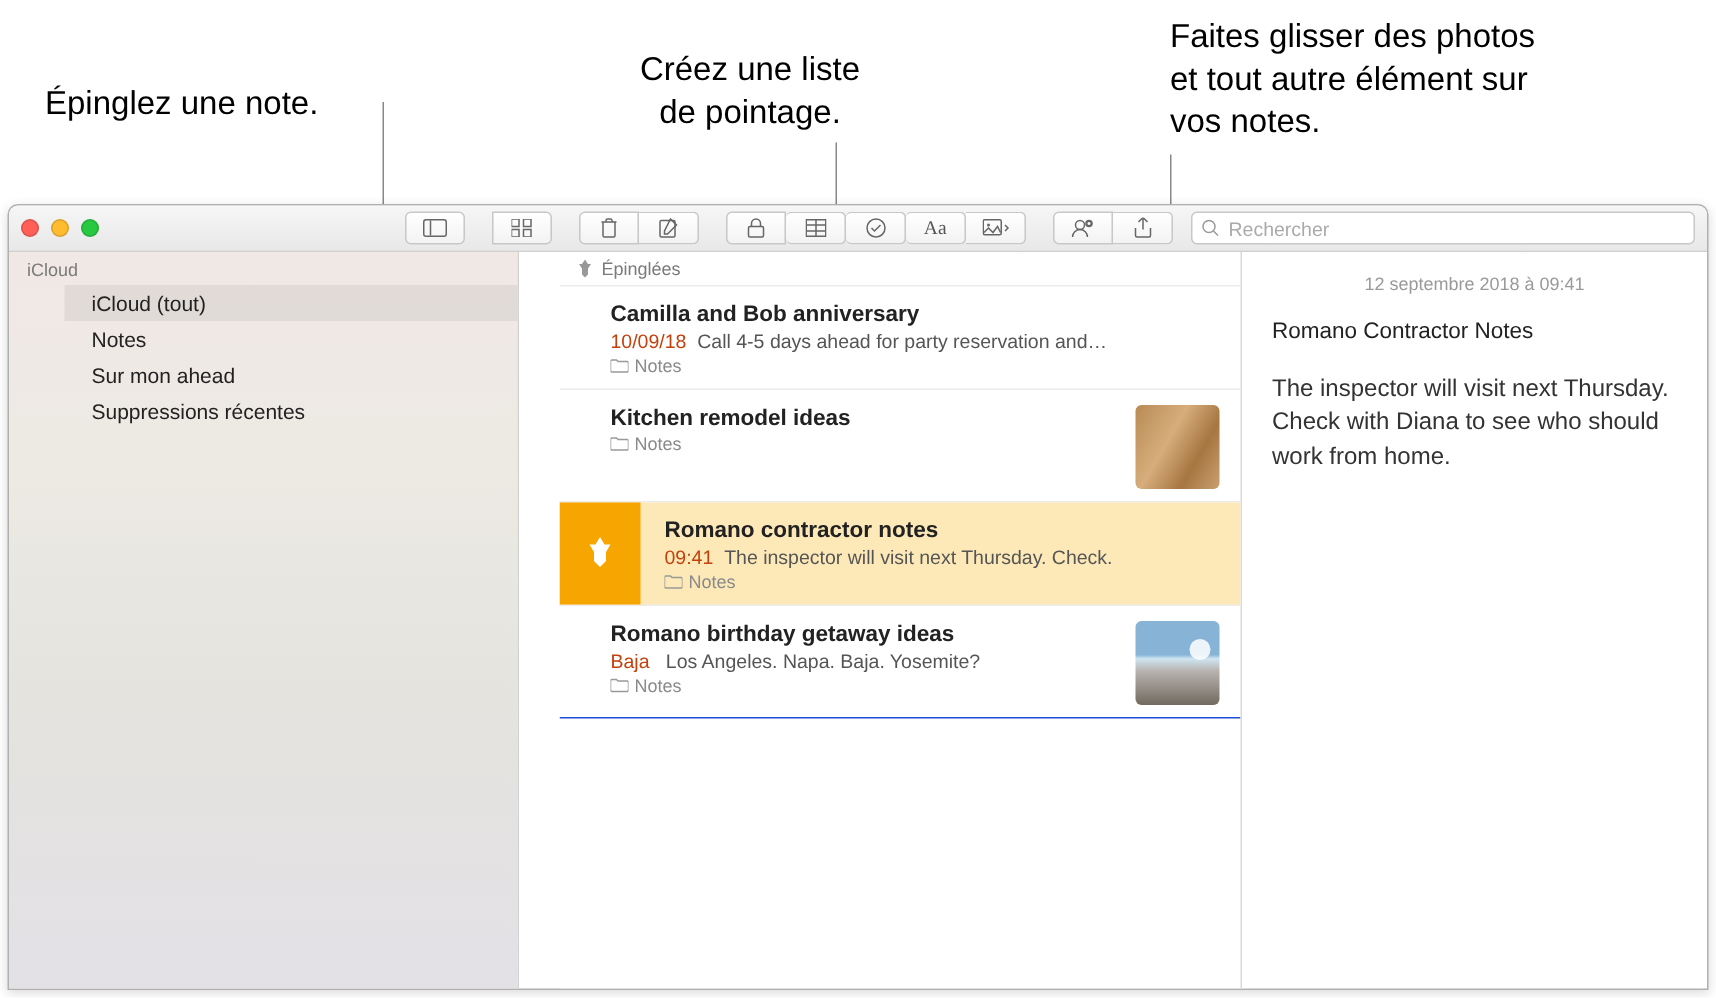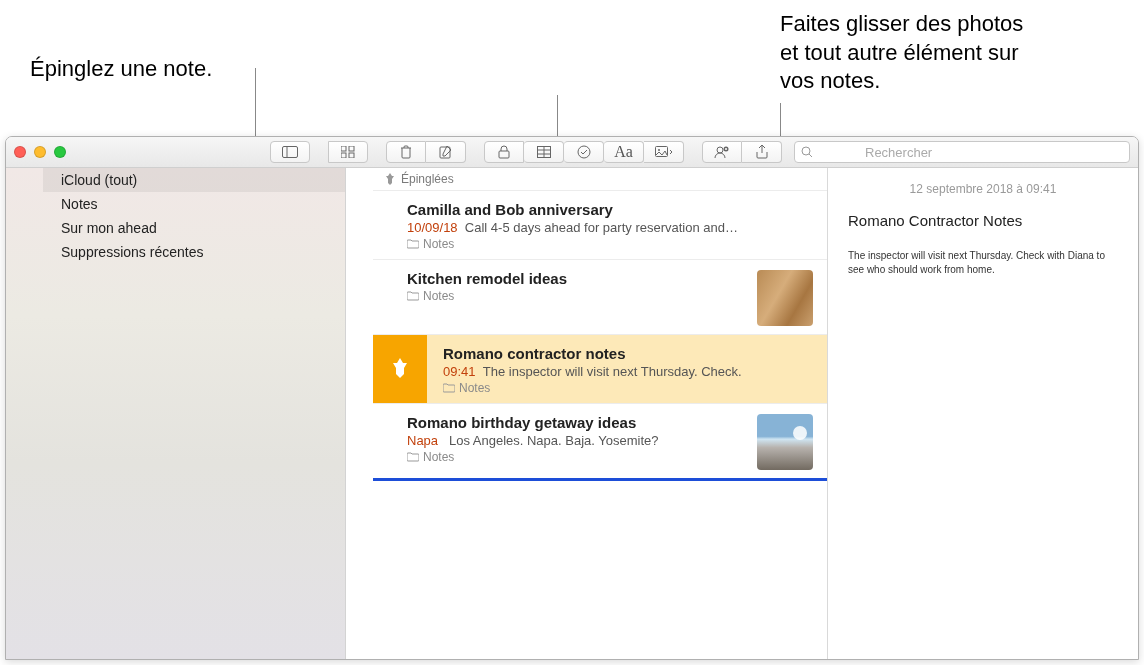--- a/index.html
+++ b/index.html
@@ -20,21 +20,21 @@
 
   .tb-group { display: flex; gap: 0; }
   .tb-group .tb-btn:first-child { border-radius: 4px 0 0 4px; }
   .tb-group .tb-btn:last-child { border-radius: 0 4px 4px 0; }
   .tb-group .tb-btn + .tb-btn { border-left: none; }
   .tb-btn { height: 22px; min-width: 40px; padding: 0 10px; background: linear-gradient(#ffffff,#f3f3f3); border: 1px solid #c8c8c8; border-radius: 4px; display: inline-flex; align-items: center; justify-content: center; color: #555; font-size: 14px; }
   .tb-btn svg { display:block; }
   .gap { width: 6px; }
 
   .search { flex: 1; height: 22px; background:#fff; border:1px solid #c8c8c8; border-radius:4px; display:flex; align-items:center; padding:0 6px; gap:6px; color:#999; margin-left:6px;}
-  .search input { border:none; outline:none; font-size:13px; flex:1; color:#3b82f6;margin-left:46px; }
+  .search input { border:none; outline:none; font-size:13px; flex:1; color:#3b82f6; }
   .search input::placeholder { color:#aaa; }
 
   .columns { flex:1; display:flex; min-height:0; }
 
   
   .sidebar { width: 340px; background: linear-gradient(180deg,#f1e8e6 0%, #eceae3 30%, #e4e3de 60%, #e3e1e6 100%); border-right:1px solid #d3d3d3; font-size:14px; }
   .sb-header { padding: 5px 12px 3px; font-size:12px; color:#7a7a7a; }
   .sb-item { padding: 4px 18px; color:#222;margin-left:37px; }
   .sb-item.selected { background: rgba(0,0,0,0.06); }
 
@@ -53,30 +53,31 @@
   .note-folder { font-size:12px; color:#8a8a8a; margin-top:2px; display:flex; align-items:center; gap:4px;}
   .thumb { width:56px; height:56px; border-radius:4px; flex-shrink:0; }
   .thumb.wood { background: linear-gradient(120deg,#b98b55,#d6ad7b 40%,#a77641 70%,#caa06f); }
   .thumb.beach { background: linear-gradient(#87b3d6 0%, #87b3d6 40%, #cfe5f2 45%, #b7b2ad 60%, #726a60 100%); position:relative; }
   .thumb.beach::after { content:""; position:absolute; right:6px; top:12px; width:14px; height:14px; background:rgba(255,255,255,0.85); border-radius:50% 50% 50% 50%; }
 
   
   .editor { flex:1; padding: 14px 20px; font-size:14px; color:#333; }
   .editor .timestamp { text-align:center; font-size:12px; color:#9a9a9a; margin-bottom:16px;}
   .editor .ed-title { font-size:15px; color:#222; margin-bottom:20px; }
-  .editor .ed-body { font-size:10px; line-height:1.4; color:#333; max-width:320px; }
+  .editor .ed-body { font-size:16px; line-height:1.4; color:#333; max-width:320px; }
 
   .folder-ico { width:12px; height:10px; }
   .pushpin { color:#fff; }
 </style>
 </head>
 <body>
 
 <div class="callouts">
   <div class="callout-text" style="left:30px; top:55px; width:220px; text-align:left;">Épinglez une note.</div>
+  <div class="callout-text" style="left:400px; top:32px; width:200px;">Créez une liste<br>de pointage.</div>
   <div class="callout-text" style="left:780px; top:10px; width:340px; text-align:left;">Faites glisser des photos<br>et tout autre élément sur<br>vos notes.</div>
 
   <div class="line" style="left:255px; top:68px; width:1px; height:323px;"></div>
   <div class="line" style="left:255px; top:391px; width:108px; height:1px;"></div>
 
   <div class="line" style="left:557px; top:95px; width:1px; height:41px;"></div>
   <div class="line" style="left:557px; top:136px; width:55px; height:1px;"></div>
   <div class="line" style="left:612px; top:136px; width:1px; height:10px;"></div>
 
   <div class="line" style="left:780px; top:103px; width:1px; height:200px;"></div>
@@ -139,21 +140,21 @@
             <line x1="7" y1="0.5" x2="7" y2="11.5" stroke="#666"></line>
           </svg>
       </div>
       <div class="tb-btn">
         <svg width="14" height="14" viewBox="0 0 14 14">
             <circle cx="7" cy="7" r="6" fill="none" stroke="#666"></circle>
             <path d="M4 7l2 2 4-4" fill="none" stroke="#666"></path>
           </svg>
       </div>
       <div class="tb-btn">
-        <span style="font-size:16px; font-family:Georgia,serif;">Aa</span>
+        <span style="font-size:13px; font-family:Georgia,serif;">Aa</span>
       </div>
       <div class="tb-btn">
         <svg width="18" height="12" viewBox="0 0 18 12">
             <rect x="0.5" y="0.5" width="12" height="10" rx="1" fill="none" stroke="#666"></rect>
             <circle cx="4" cy="4" r="1" fill="#666"></circle>
             <path d="M1 9l3-3 3 3 3-4 2 4" fill="none" stroke="#666"></path>
             <path d="M15 4l2 2-2 2" fill="none" stroke="#666" stroke-width="1"></path>
           </svg>
       </div>
     </div>
@@ -179,20 +180,21 @@
           <circle cx="5" cy="5" r="4" fill="none" stroke="#999"></circle>
           <line x1="8" y1="8" x2="11" y2="11" stroke="#999"></line>
         </svg>
       <input type="text" placeholder="Rechercher" style="">
     </div>
   </div>
 
   <div class="columns">
 
     <div class="sidebar">
+      <div class="sb-header">iCloud</div>
       <div class="sb-item selected"><span>iCloud (tout)</span></div>
       <div class="sb-item"><span>Notes</span></div>
       <div class="sb-item"><span>Sur mon ahead</span></div>
       <div class="sb-item"><span>Suppressions récentes</span></div>
     </div>
 
     <div class="list">
       <div class="pinned-header">
         <svg width="10" height="12" viewBox="0 0 10 12">
             <path d="M5 0l2 3h2L7 6v4L5 12 3 10V6L1 3h2z" fill="#999"></path>
@@ -237,24 +239,24 @@
           <div class="note-sub"><span class="date">09:41</span>&nbsp;&nbsp;<span>The inspector will visit next Thursday. Check.</span></div>
           <div class="note-folder">
               <svg class="folder-ico" viewBox="0 0 12 10">
                 <path d="M0 2a1 1 0 011-1h3l1 1h6a1 1 0 011 1v5a1 1 0 01-1 1H1a1 1 0 01-1-1z" fill="none" stroke="#999"></path>
               </svg>
               <span>Notes</span>
             </div>
         </div>
       </div>
 
-      <div class="note-item" style="border-bottom:3px solid #1d4ed8;">
+      <div class="note-item" style="border-bottom:1px solid #1d4ed8;">
         <div class="note-main">
           <div class="note-title">Romano birthday getaway ideas</div>
-          <div class="note-sub"><span class="date">Napa</span>&nbsp;&nbsp;&nbsp;<span>Los Angeles. Napa. Baja. Yosemite?</span></div>
+          <div class="note-sub"><span class="date">Baja</span>&nbsp;&nbsp;&nbsp;<span>Los Angeles. Napa. Baja. Yosemite?</span></div>
           <div class="note-folder">
               <svg class="folder-ico" viewBox="0 0 12 10">
                 <path d="M0 2a1 1 0 011-1h3l1 1h6a1 1 0 011 1v5a1 1 0 01-1 1H1a1 1 0 01-1-1z" fill="none" stroke="#999"></path>
               </svg>
               <span>Notes</span>
             </div>
         </div>
         <div class="thumb beach"></div>
       </div>
     </div>

